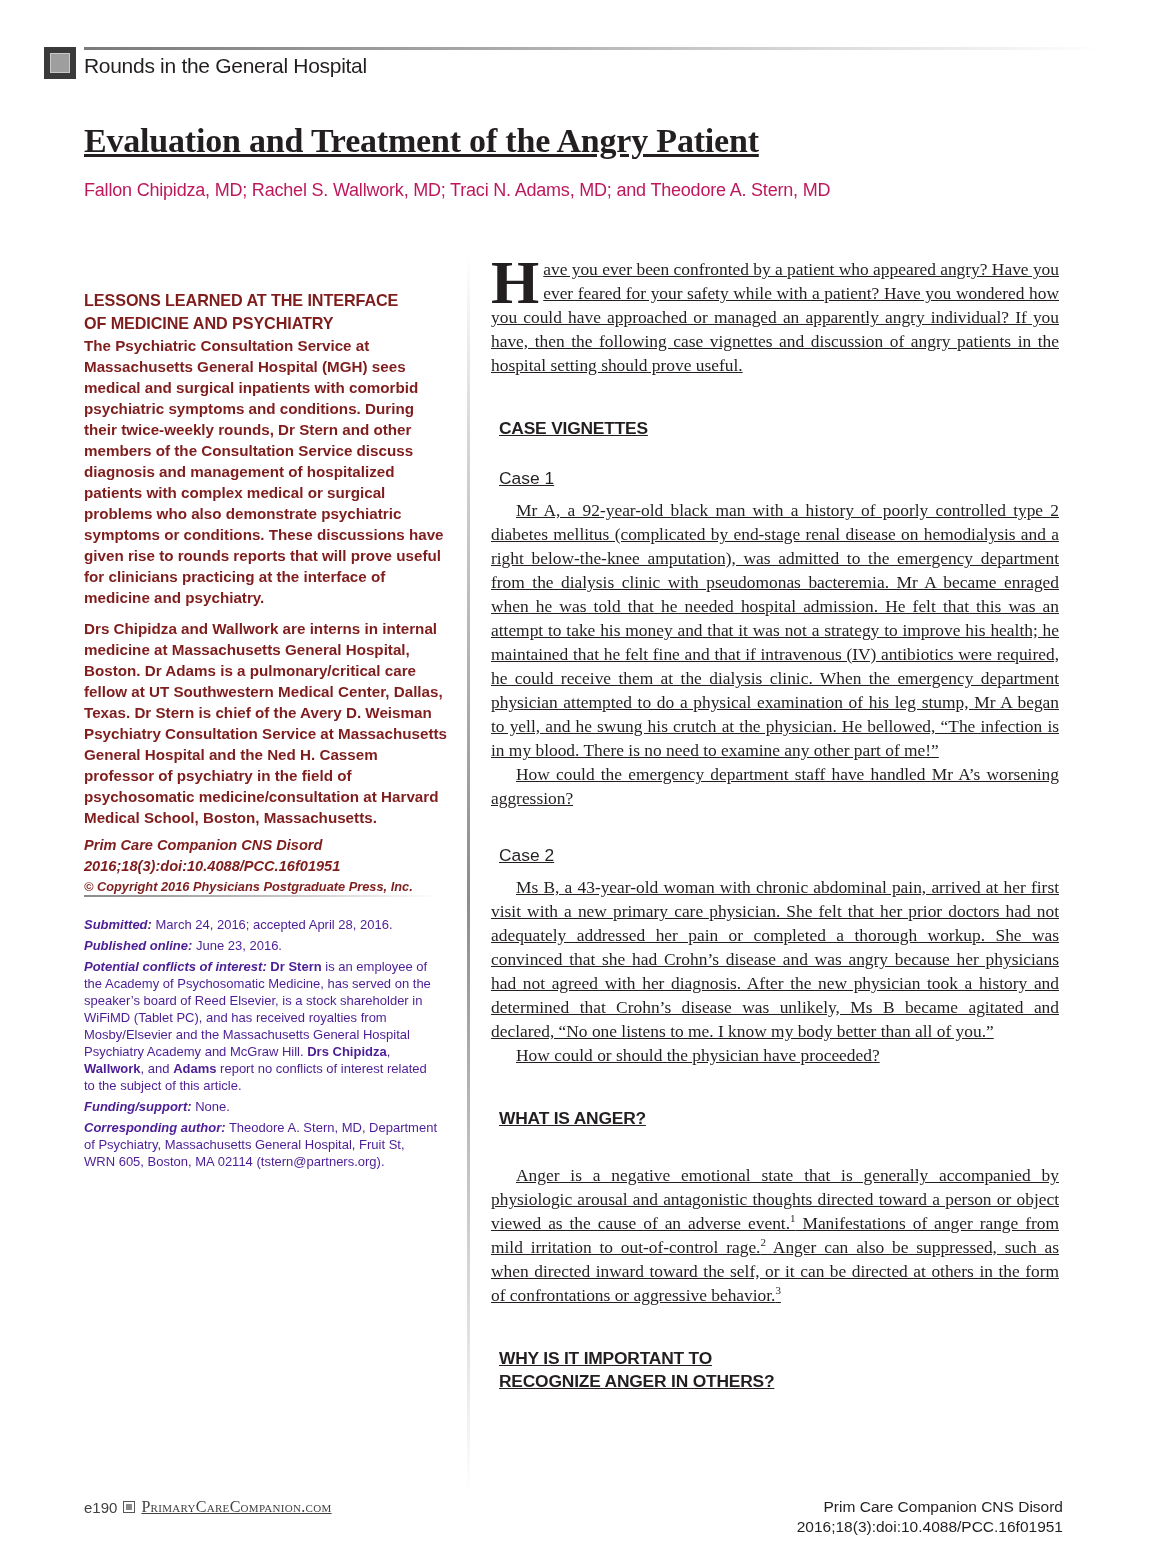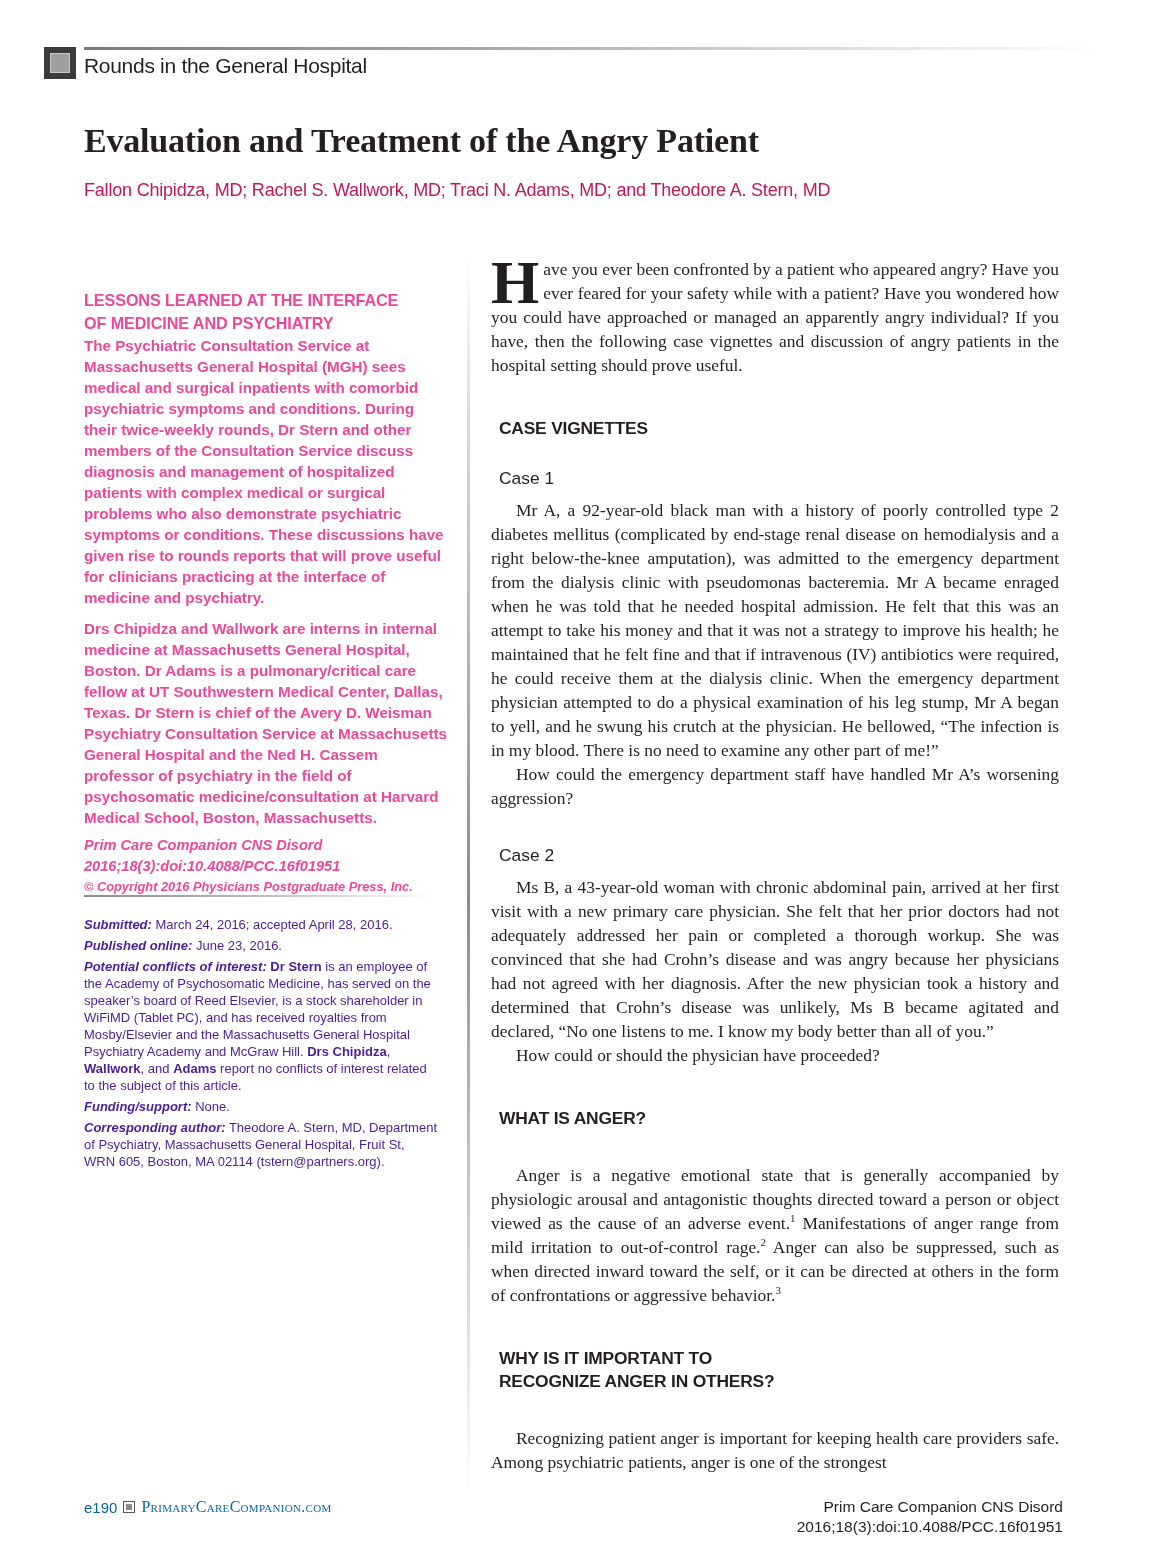--- a/index.html
+++ b/index.html
@@ -1,31 +1,31 @@
 <!DOCTYPE html>
 <html><head>
 <meta charset="utf-8">
 <style>
   html, body { margin: 0; padding: 0; background: #ffffff; }
   body { width: 1170px; height: 1566px; position: relative; overflow: hidden; color: #231f20; }
   .sans { font-family: "Liberation Sans", "DejaVu Sans", sans-serif; }
-  .serif { font-family: "Liberation Serif", "DejaVu Serif", serif; }
+  .serif { font-family: "Liberation Serif", "DejaVu Serif", serif; text-decoration: underline; }
 
   
   .hdr-icon { position: absolute; left: 44px; top: 47px; width: 32px; height: 32px; background: #3a3a3a; }
   .hdr-icon::after { content: ""; position: absolute; left: 6px; top: 6px; width: 18px; height: 18px; background: #9e9e9e; border: 1px solid #c9c9c9; }
   .hdr-rule { position: absolute; left: 84px; top: 47px; width: 1020px; height: 3px;
     background: linear-gradient(to right, #7a7a7a 0%, #a9a9a9 40%, #dedede 75%, #ffffff 100%); }
   .hdr-title { position: absolute; left: 84px; top: 54px; font-size: 21px; color: #231f20; letter-spacing: -0.3px; }
 
   .title { position: absolute; left: 84px; top: 122px; font-size: 34px; font-weight: bold; color: #231f20; letter-spacing: -0.2px; }
   .authors { position: absolute; left: 84px; top: 180px; font-size: 18px; color: #be185d; letter-spacing: -0.2px; }
 
   
-  .left { position: absolute; left: 84px; top: 289px; width: 365px; font-size: 15.2px; line-height: 21px; color: #ec4899; }
+  .left { position: absolute; left: 84px; top: 289px; width: 365px; font-size: 15.2px; line-height: 21px; color: #7f1d1d; }
   .left h2 { margin: 0; font-size: 16.2px; line-height: 23px; font-weight: bold; letter-spacing: -0.1px; }
   .left p { margin: 0 0 8px 0; font-weight: bold; }
   .left .cite { font-style: italic; font-size: 14.6px; line-height: 21px; margin: 0; }
   .left .copy { font-style: italic; font-size: 12.8px; line-height: 20px; margin: 0; }
   .left-rule { position: absolute; left: 84px; top: 895px; width: 355px; height: 2px;
     background: linear-gradient(to right, #8a8a8a 0%, #bdbdbd 50%, #ffffff 100%); }
   .meta { position: absolute; left: 84px; top: 916px; width: 355px; font-size: 13px; line-height: 17px; color: #4c1d95; }
   .meta p { margin: 0 0 4px 0; }
   .meta .lbl { font-style: italic; font-weight: bold; }
 
@@ -39,21 +39,21 @@
   .right .indent { text-indent: 25px; }
   .dropcap { float: left; font-size: 62px; line-height: 46px; font-weight: bold; margin: 2px 4px 0 0; height: 46px; }
   .right h3 { margin: 8px; font-family: "Liberation Sans", "DejaVu Sans", sans-serif; font-size: 17.4px; line-height: 23px; font-weight: bold; text-align: left; letter-spacing: -0.2px; }
   .right h4 { margin: 8px; font-family: "Liberation Sans", "DejaVu Sans", sans-serif; font-size: 17.4px; line-height: 24px; font-weight: normal; text-align: left; }
   .right sup { font-size: 11px; line-height: 0; }
   .gap-lg { height: 32px; }
   .gap-md { height: 25px; }
   .gap-sm { height: 10px; }
 
   
-  .foot-left { position: absolute; left: 84px; top: 1498px; font-size: 15px; color: #0369a1; display: flex; align-items: center; gap: 6px; }
+  .foot-left { position: absolute; left: 84px; top: 1498px; font-size: 15px; color: #404040; display: flex; align-items: center; gap: 6px; }
   .foot-sq { display: inline-block; width: 10px; height: 10px; border: 1px solid #555; background: #8a8a8a; box-shadow: inset 0 0 0 2px #ffffff; }
   .foot-site { font-variant: small-caps; letter-spacing: 0.3px; font-size: 16px; }
   .foot-right { position: absolute; right: 107px; top: 1497px; font-size: 15.5px; line-height: 20px; text-align: right; color: #231f20; }
 </style>
 </head>
 <body>
 
 <div class="hdr-icon"></div>
 <div class="hdr-rule"></div>
 <div class="hdr-title sans">Rounds in the General Hospital</div>
@@ -101,21 +101,20 @@
   <div class="gap-lg"></div>
   <h3>WHAT IS ANGER?</h3>
   <div class="gap-md"></div>
   <p class="indent"><span>Anger is a negative emotional state that is generally accompanied by physiologic arousal and antagonistic thoughts directed toward a person or object viewed as the cause of an adverse event.</span><sup>1</sup><span> Manifestations of anger range from mild irritation to out-of-control rage.</span><sup>2</sup><span> Anger can also be suppressed, such as when directed inward toward the self, or it can be directed at others in the form of confrontations or aggressive behavior.</span><sup>3</sup></p>
   <div class="gap-lg"></div>
   <h3>
     <span>WHY IS IT IMPORTANT TO</span><br>
     <span>RECOGNIZE ANGER IN OTHERS?</span>
   </h3>
   <div class="gap-md"></div>
-  <p class="indent">Recognizing patient anger is important for keeping health care providers safe. Among psychiatric patients, anger is one of the strongest</p>
 </div>
 
 <div class="foot-left sans">
   <span>e190</span>
   <span class="foot-sq"></span>
   <span class="foot-site serif">PrimaryCareCompanion.com</span>
 </div>
 <div class="foot-right sans">
   <div>Prim Care Companion CNS Disord</div>
   <div>2016;18(3):doi:10.4088/PCC.16f01951</div>

